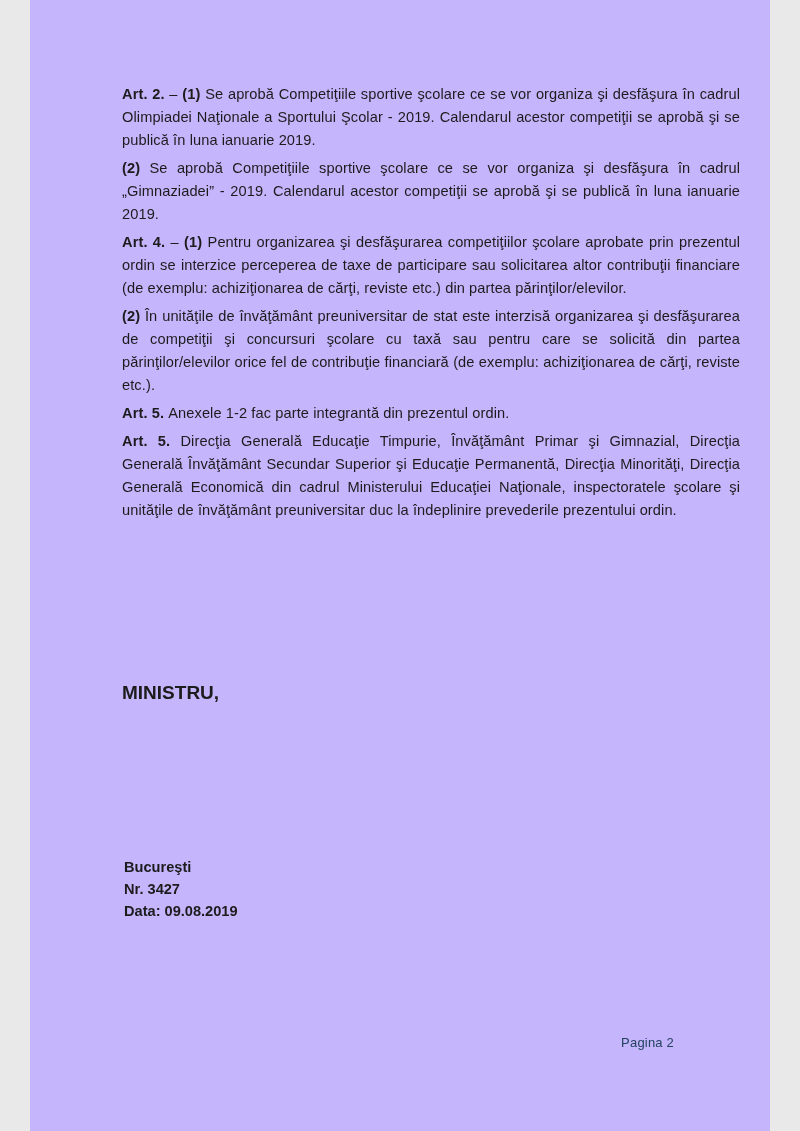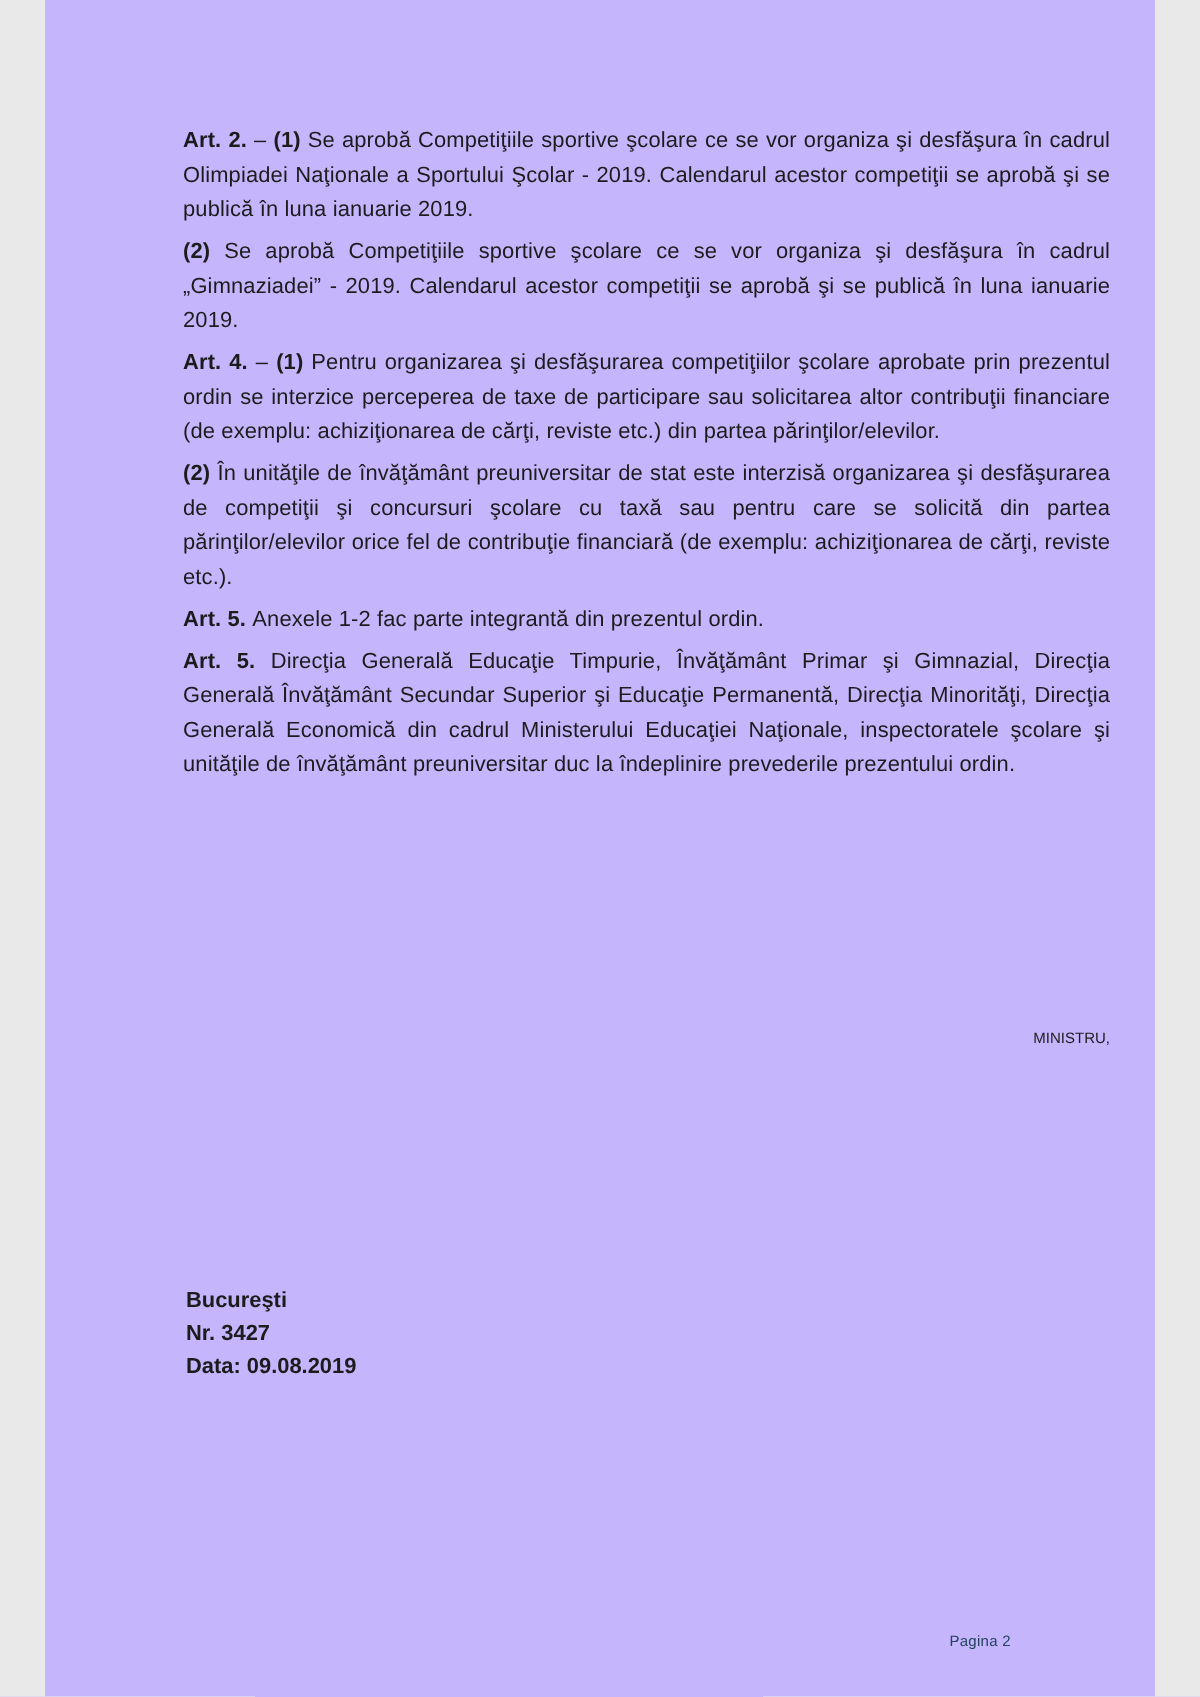--- a/index.html
+++ b/index.html
@@ -25,39 +25,39 @@
     line-height: 23px;
     text-align: justify;
     letter-spacing: 0.1px;
   }
   .para .b { font-weight: 700; }
   .signature {
     position: absolute;
     left: 92px;
     top: 681px;
     width: 618px;
-    text-align: right;
-    font-weight: 400;
-    font-size: 10px;
+    text-align: left;
+    font-weight: 700;
+    font-size: 19px;
     line-height: 23px;
   }
   .signature .sig-name { margin-top: 11px; }
   .issue-block {
     position: absolute;
     left: 94px;
     top: 856px;
     font-weight: 700;
     font-size: 14.6px;
     line-height: 22px;
   }
   .page-footer {
     position: absolute;
-    top: 1088px;
+    top: 1036px;
     right: 96px;
-    font-size: 10px;
+    font-size: 13px;
     line-height: 14px;
     letter-spacing: 0.2px;
   }
 </style>
 </head>
 <body>
 
 <div class="page" style="color: rgb(28, 28, 28);">
 
   <div class="body-text">

